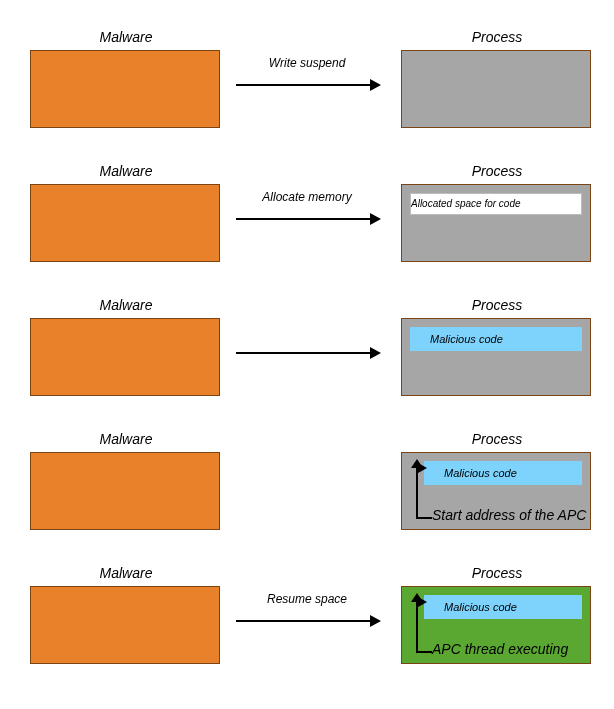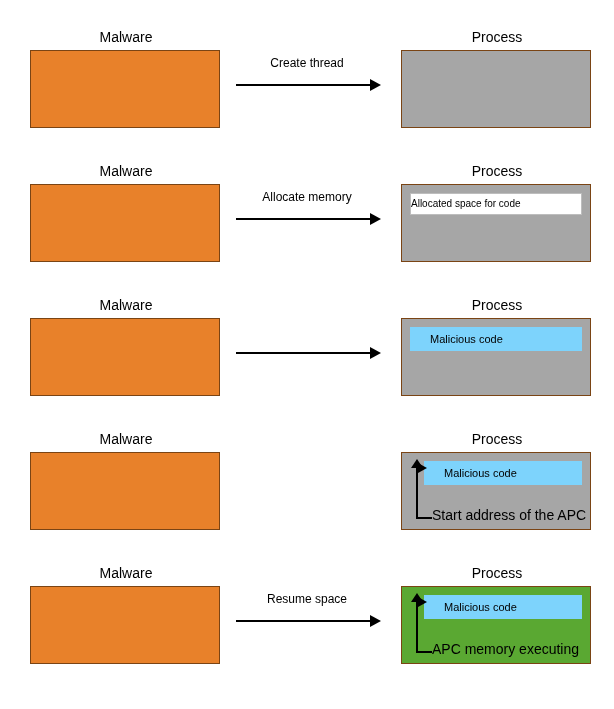--- a/index.html
+++ b/index.html
@@ -12,20 +12,21 @@
     height: 709px;
     font-family: "Liberation Sans", sans-serif;
     color: #000000;
     position: relative;
     overflow: hidden;
   }
   #diagram {
     position: relative;
     width: 510px;
     height: 709px;
+    font-style: italic;
   }
   .row {
     position: absolute;
     left: 0;
     width: 614px;
     height: 128px;
   }
   .col-left {
     position: absolute;
     left: 30px;
@@ -185,21 +186,21 @@
 <body>
 
 <div id="diagram">
 
   <div class="row" style="top:28px;">
     <div class="col-left">
       <div class="caption">Malware</div>
       <div class="malware-box"></div>
     </div>
     <div class="arrow-block">
-      <div class="arrow-label">Create thread</div>
+      <div class="arrow-label">Write suspend</div>
       <div class="arrow-line"></div>
       <div class="arrow-head"></div>
     </div>
     <div class="col-right">
       <div class="caption">Process</div>
       <div class="process-box"></div>
     </div>
   </div>
 
   <div class="row" style="top:162px;">
@@ -266,18 +267,18 @@
       <div class="arrow-head"></div>
     </div>
     <div class="col-right">
       <div class="caption">Process</div>
       <div class="process-box green">
         <div class="inner-malicious">Malicious code</div>
         <div class="apc-vline"></div>
         <div class="apc-up-head"></div>
         <div class="apc-hline-bottom"></div>
         <div class="apc-right-head"></div>
-        <div class="apc-text">APC memory executing</div>
+        <div class="apc-text">APC thread executing</div>
       </div>
     </div>
   </div>
 
 </div>
 
 </body></html>

